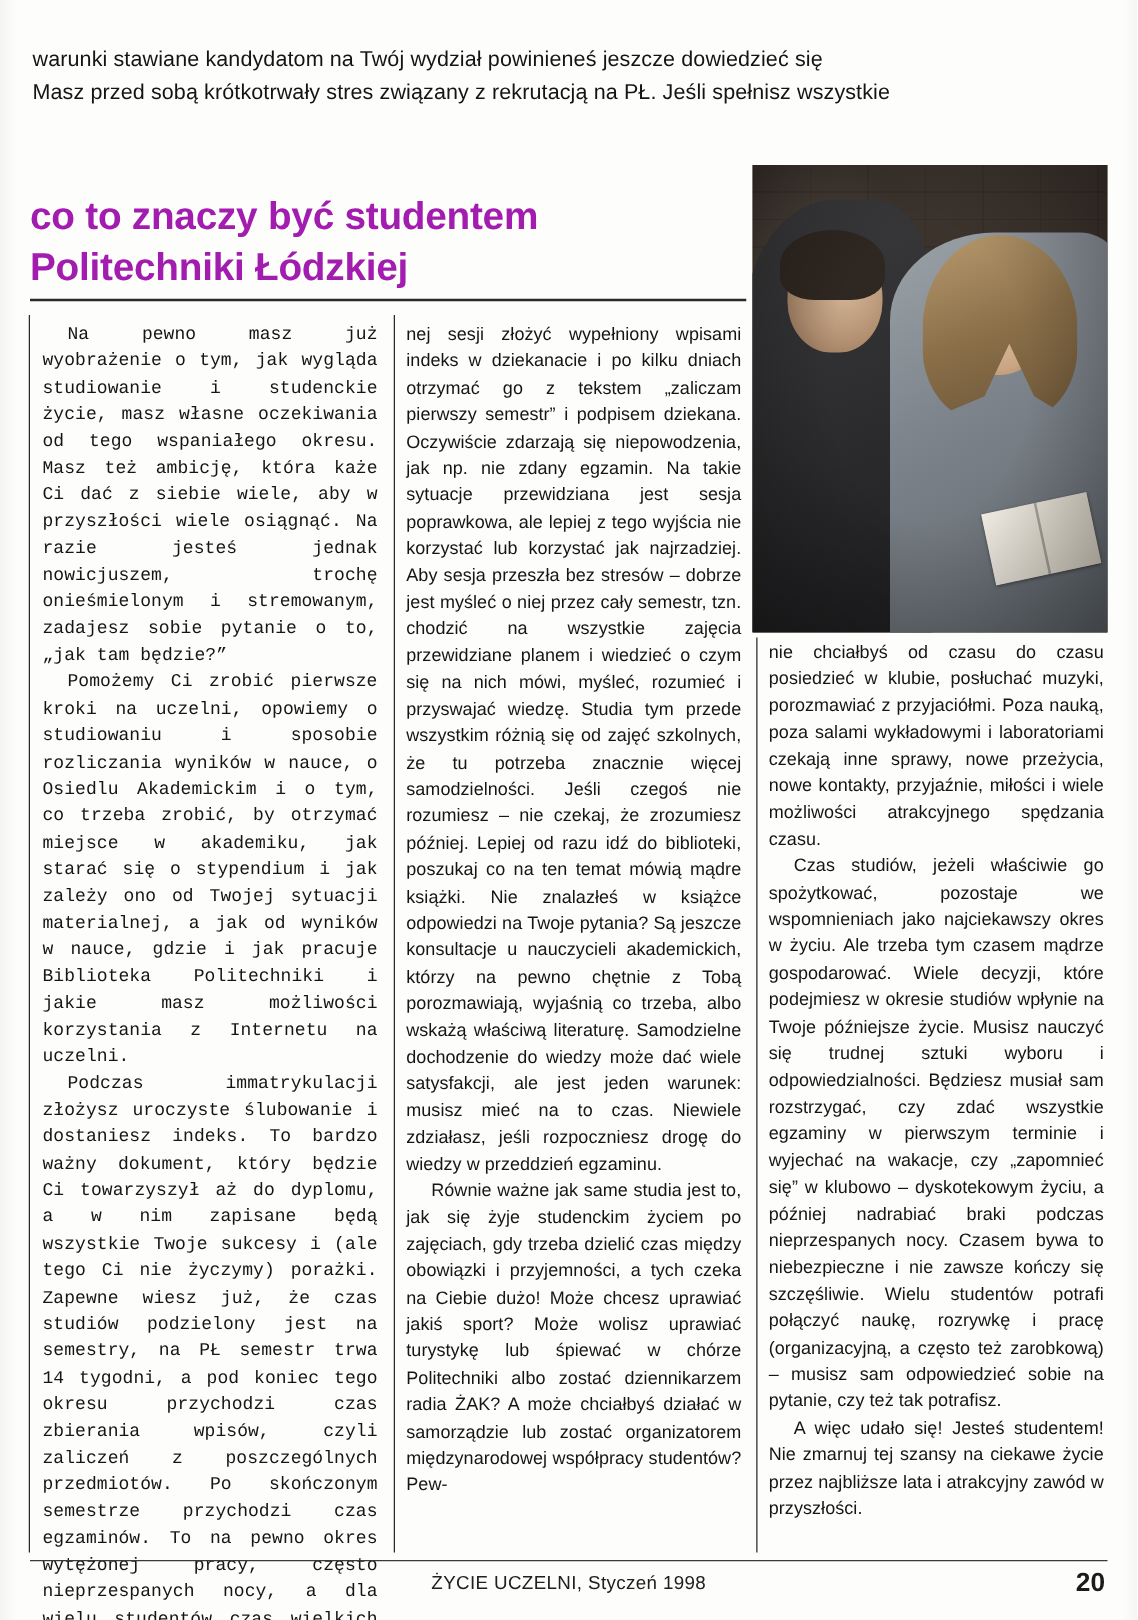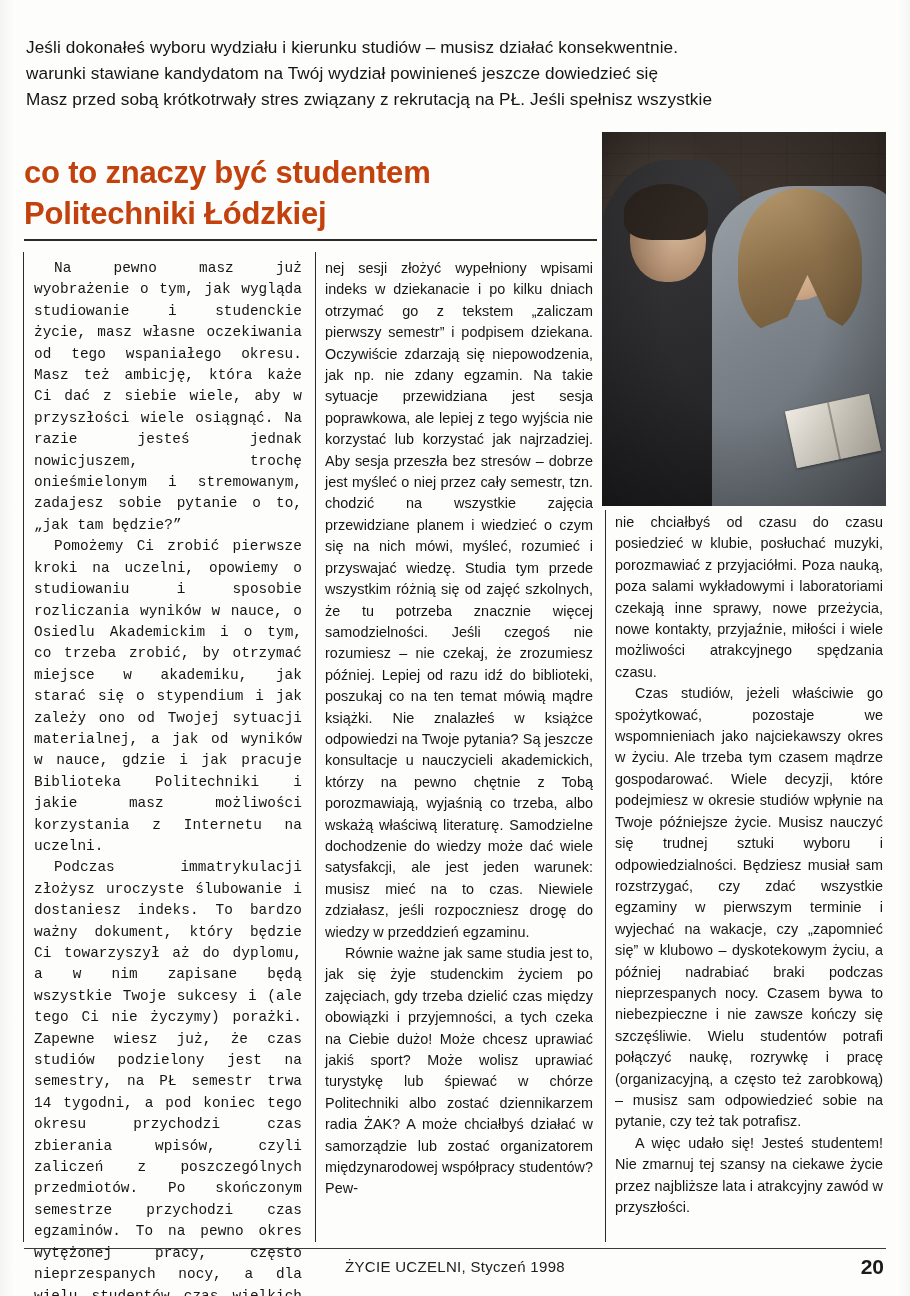--- a/index.html
+++ b/index.html
@@ -41,21 +41,21 @@
   .lead p { margin: 0; }
 
   .headline {
     position: absolute;
     left: 24px;
     top: 131px;
     width: 575px;
     font-size: 31px;
     line-height: 41px;
     font-weight: bold;
-    color: #c2410c;
+    color: #a21caf;
     letter-spacing: -0.2px;
   }
   .headline span { display: block; }
 
   .photo {
     position: absolute;
     left: 602px;
     top: 132px;
     width: 284px;
     height: 374px;
@@ -225,21 +225,20 @@
     font-weight: bold;
     color: #1b1b1b;
   }
 </style>
 </head>
 <body>
 
 <div class="page">
 
   <div class="lead">
-    <p>Jeśli dokonałeś wyboru wydziału i kierunku studiów – musisz działać konsekwentnie.</p>
     <p>warunki stawiane kandydatom na Twój wydział powinieneś jeszcze dowiedzieć się</p>
     <p>Masz przed sobą krótkotrwały stres związany z rekrutacją na PŁ. Jeśli spełnisz wszystkie</p>
   </div>
 
   <h1 class="headline">
     <span>co to znaczy być studentem</span>
     <span>Politechniki Łódzkiej</span>
   </h1>
 
   <div class="photo">

